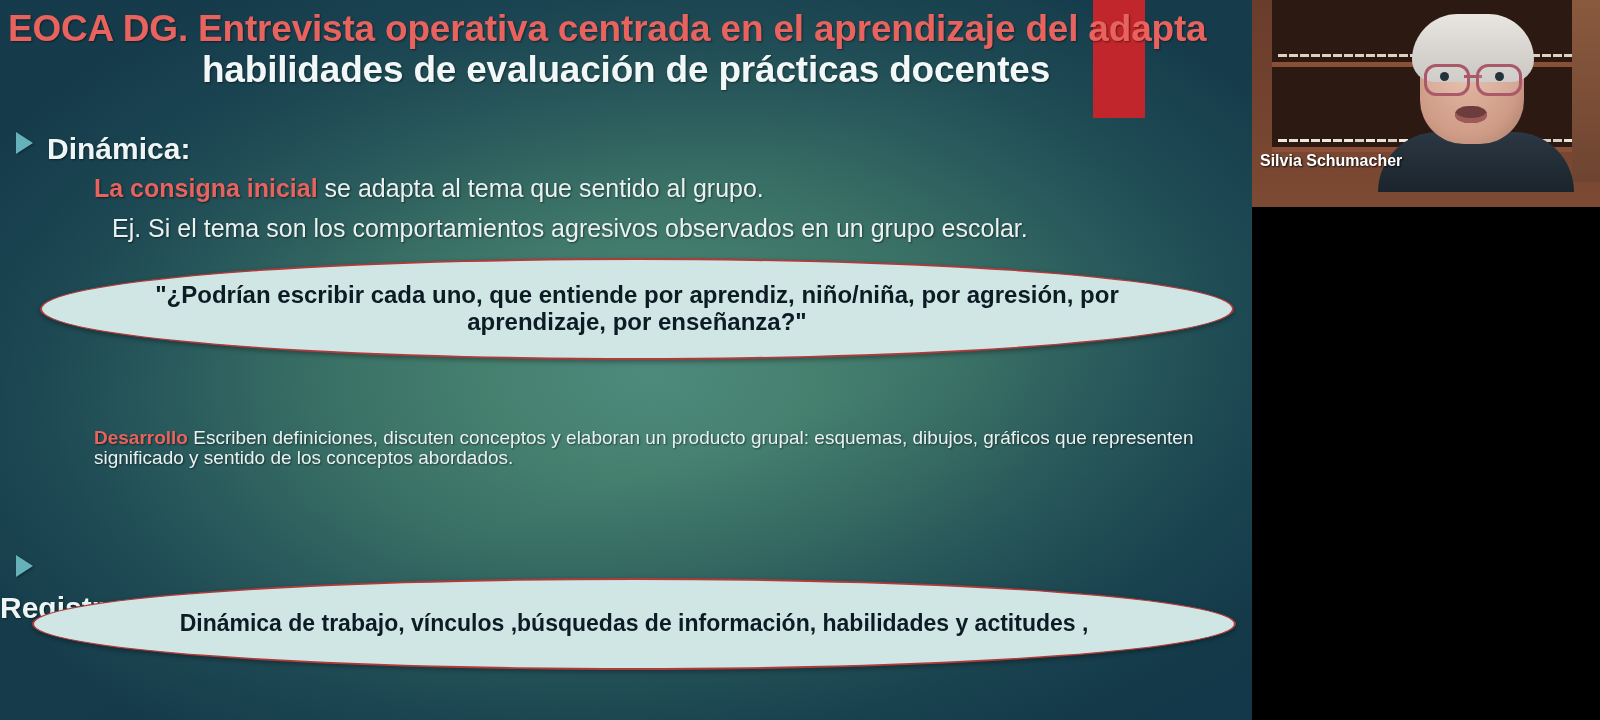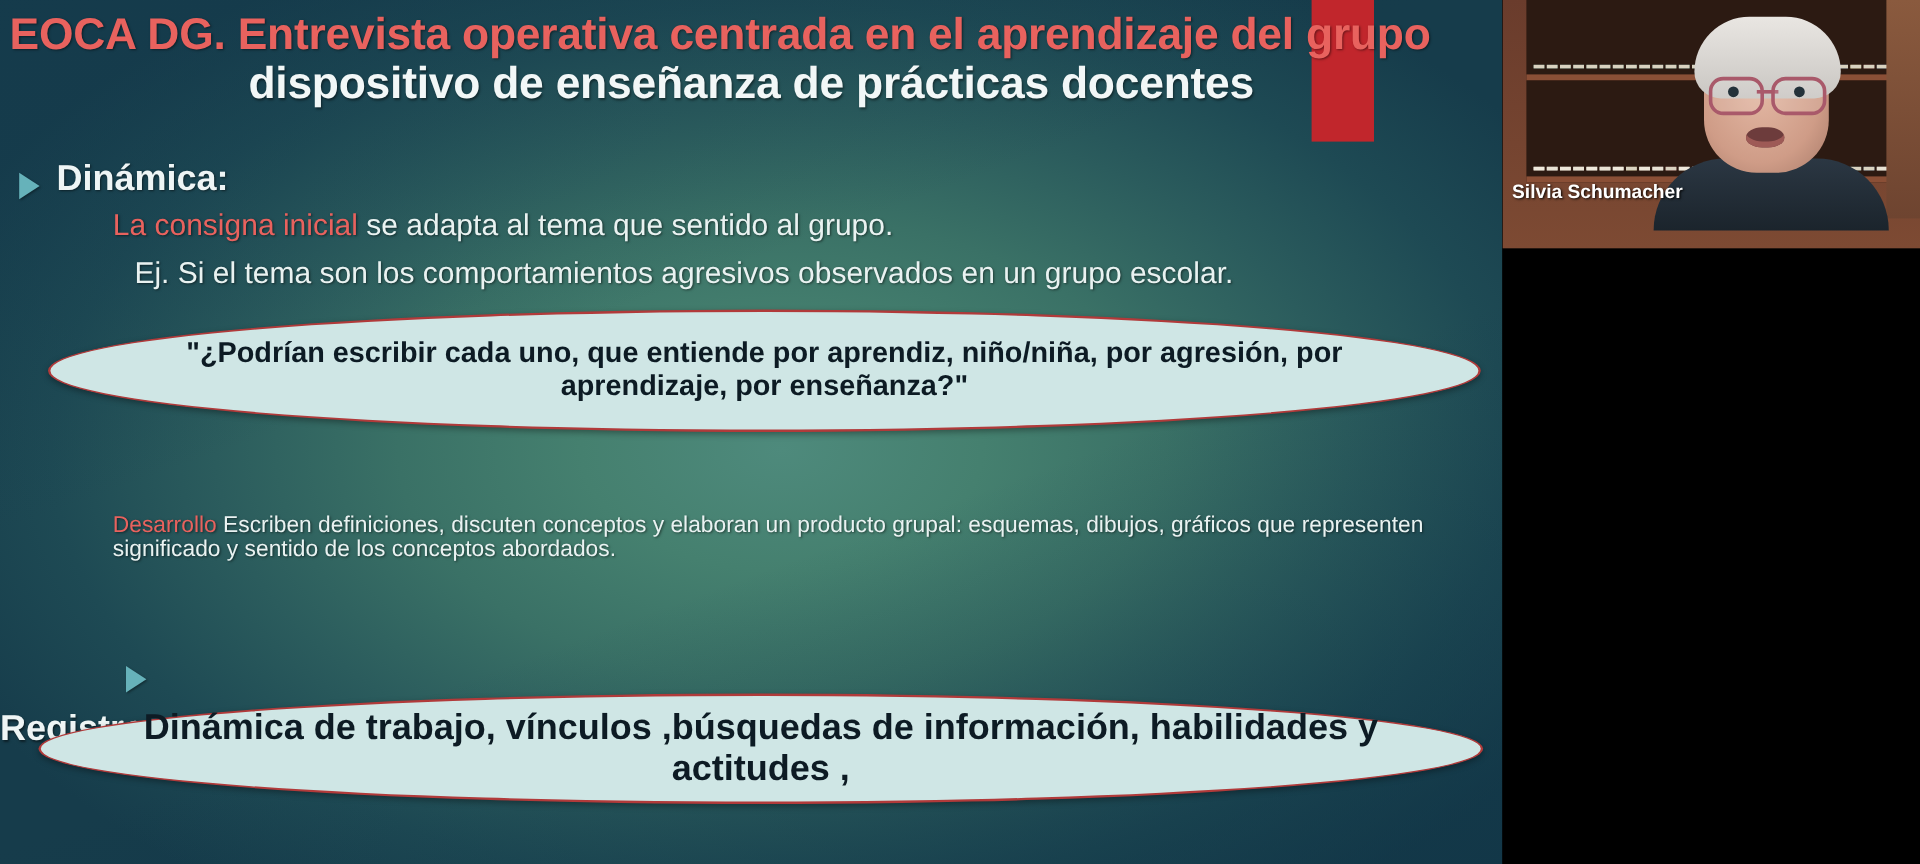--- a/index.html
+++ b/index.html
@@ -75,21 +75,21 @@
     text-shadow: 1px 1px 2px rgba(0,0,0,0.45);
   }
   #title-line1 { text-align: left; padding-left: 8px; }
   .t-red   { color: #e8625e; }
   .t-white { color: #f2f7f7; }
 
   
   .bullet-row {
     position: absolute;
     display: flex;
-    align-items: flex-end;
+    align-items: flex-start;
     gap: 14px;
     z-index: 5;
   }
   .tri {
     width: 0; height: 0;
     border-left: 17px solid #66b2ba;
     border-top: 11px solid transparent;
     border-bottom: 11px solid transparent;
     margin-left: 16px;
     filter: drop-shadow(1px 1px 1px rgba(0,0,0,.4));
@@ -105,21 +105,21 @@
   .body-line {
     position: absolute;
     font-size: 25px;
     color: #e9f2f1;
     text-shadow: 1px 1px 2px rgba(0,0,0,0.5);
     white-space: nowrap;
     z-index: 5;
   }
   .em-red {
     color: #e8625e;
-    font-weight: normal;
+    font-weight: bold;
   }
 
   
   #para-desarrollo {
     position: absolute;
     left: 94px;
     top: 428px;
     width: 1110px;
     font-size: 19px;
     line-height: 1.06;
@@ -149,21 +149,21 @@
     padding: 0 60px;
   }
   #ellipse-consigna {
     left: 40px;  top: 258px;
     width: 1190px; height: 98px;
   }
   #ellipse-registro {
     left: 32px;  top: 578px;
     width: 1200px; height: 88px;
   }
-  #ellipse-registro .ellipse-text { font-size: 30px; }
+  #ellipse-registro .ellipse-text { font-size: 23px; }
 
   
   #video-panel {
     position: absolute;
     left: 1252px;
     top: 0;
     width: 348px;
     height: 720px;
     background: #000000;
     overflow: hidden;
@@ -289,23 +289,23 @@
 <body>
 
 <div id="app">
 
   <div id="slide">
 
     <div id="red-block"></div>
 
     <div id="title-area">
       <div class="title-line" id="title-line1">
-        <span class="t-red">EOCA DG</span><span class="t-red">. Entrevista operativa centrada en el aprendizaje del grupo</span>
-      </div>
-      <div class="title-line t-white">dispositivo  de enseñanza de prácticas docentes</div>
+        <span class="t-red">EOCA DG</span><span class="t-red">. Entrevista operativa centrada en el aprendizaje del adapta</span>
+      </div>
+      <div class="title-line t-white">habilidades  de evaluación de prácticas docentes</div>
     </div>
 
     <div class="bullet-row" style="left:0px; top:132px;">
       <div class="tri"></div>
       <div class="bullet-label">Dinámica:</div>
     </div>
 
     <div class="body-line" style="left:94px; top:174px;">
       <span class="em-red">La consigna inicial</span><span> se adapta al tema que sentido al grupo.</span>
     </div>

